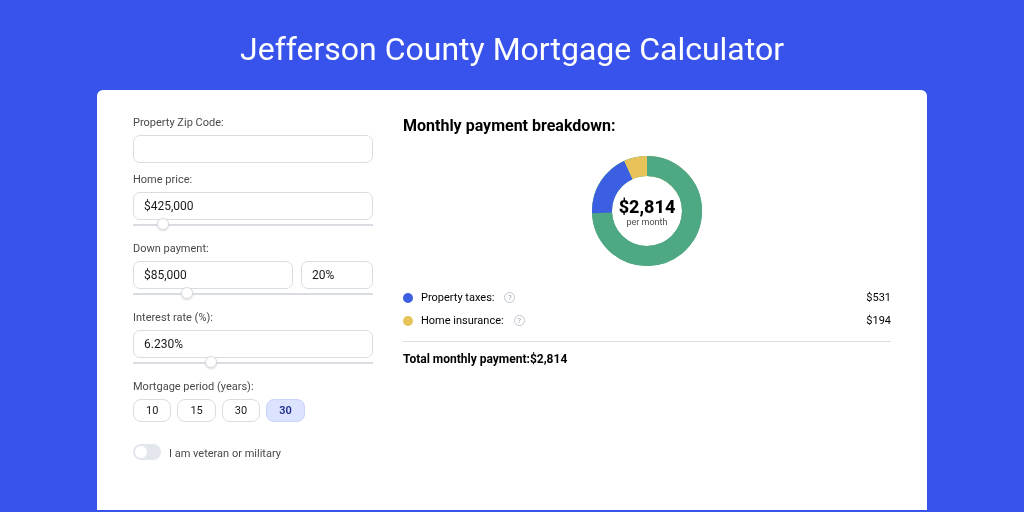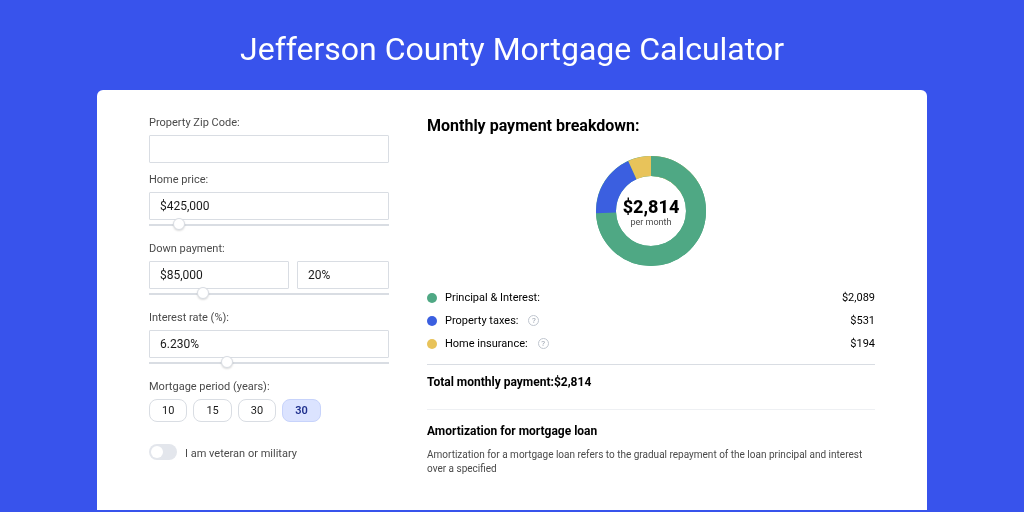--- a/index.html
+++ b/index.html
@@ -8,32 +8,32 @@
   --muted:#4a4a4a;
   --border:#d9dde3;
   --green:#4fa884;
   --chart-blue:#3b5fe0;
   --chart-yellow:#e8c35a;
 }
 *{box-sizing:border-box;margin:0;padding:0;font-family:-apple-system,BlinkMacSystemFont,"Segoe UI",Roboto,Arial,sans-serif}
 html,body{width:1024px;height:512px;overflow:hidden}
 body{background:var(--blue)}
 .page-title{color:#fff;text-align:center;font-size:32px;font-weight:400;padding:30px 0 22px}
-.card{background:#fff;width:830px;margin:0 auto;border-radius:6px 6px 0 0;padding:26px 52px 0;display:flex;gap:38px;height:420px;overflow:hidden}
+.card{background:#fff;width:830px;margin:0 auto;border-radius:6px 6px 0 0;padding:26px 36px 0;display:flex;gap:30px;height:420px;overflow:hidden}
 .left{width:240px;flex:none}
 .right{flex:1}
 .field-label{font-size:11px;color:var(--muted);margin-bottom:6px;margin-top:10px}
 .field-label:first-child{margin-top:0}
-.input{width:100%;height:28px;border:1px solid var(--border);border-radius:1px;padding:0 10px;font-size:12px;color:var(--text)}
+.input{width:100%;height:28px;border:1px solid var(--border);border-radius:7px;padding:0 10px;font-size:12px;color:var(--text)}
 .slider{position:relative;height:12px;margin-top:0}
 .slider-track{position:absolute;left:0;right:0;top:4px;height:2px;background:var(--border)}
 .slider-thumb{position:absolute;top:-2px;width:12px;height:12px;background:#fff;border:1px solid var(--border);border-radius:50%;box-shadow:0 1px 2px rgba(0,0,0,.15)}
 .row{display:flex;gap:8px}
 .row .input{flex:1}
-.row .input.pct{width:92px;flex:none}
+.row .input.pct{width:72px;flex:none}
 .periods{display:flex;gap:6px;margin-top:4px}
 .period{border:1px solid var(--border);border-radius:8px;padding:4px 12px;font-size:11px;color:var(--text);cursor:pointer;background:#fff}
 .period.active{background:#dbe3ff;border-color:#c7d3fb;color:#1e2f8d;font-weight:600}
 .toggle-row{display:flex;align-items:flex-end;gap:8px;margin-top:22px}
 .toggle{width:28px;height:16px;border-radius:8px;background:#e3e6ec;position:relative}
 .toggle .knob{position:absolute;left:2px;top:2px;width:12px;height:12px;background:#fff;border-radius:50%}
 .toggle-label{font-size:11px;color:var(--muted)}
 .section-title{font-size:16px;font-weight:700;margin-bottom:6px}
 .donut-wrap{display:flex;justify-content:center;padding:10px 0 14px}
 .donut{width:120px;height:120px;position:relative}
@@ -122,46 +122,35 @@
         <div class="donut-center">
           <div class="donut-amount">$2,814</div>
           <div class="donut-sub">per month</div>
         </div>
       </div>
     </div>
 
     <div class="legend">
       <div class="legend-row">
         <div class="legend-left">
-          <span class="dot g"></span>
-          <span>Principal &amp; Interest:</span>
-        </div>
-        <span>$2,089</span>
-      </div>
-      <div class="legend-row">
-        <div class="legend-left">
           <span class="dot b"></span>
           <span>Property taxes:</span>
           <span class="help">?</span>
         </div>
         <span>$531</span>
       </div>
       <div class="legend-row">
         <div class="legend-left">
           <span class="dot y"></span>
           <span>Home insurance:</span>
           <span class="help">?</span>
         </div>
         <span>$194</span>
       </div>
       <div class="total-row">
         <span>Total monthly payment:</span>
         <span>$2,814</span>
       </div>
     </div>
 
-    <div class="amort">
-      <div class="amort-title">Amortization for mortgage loan</div>
-      <div class="amort-body">Amortization for a mortgage loan refers to the gradual repayment of the loan principal and interest over a specified</div>
-    </div>
   </div>
 
 </div>
 
 </body></html>

